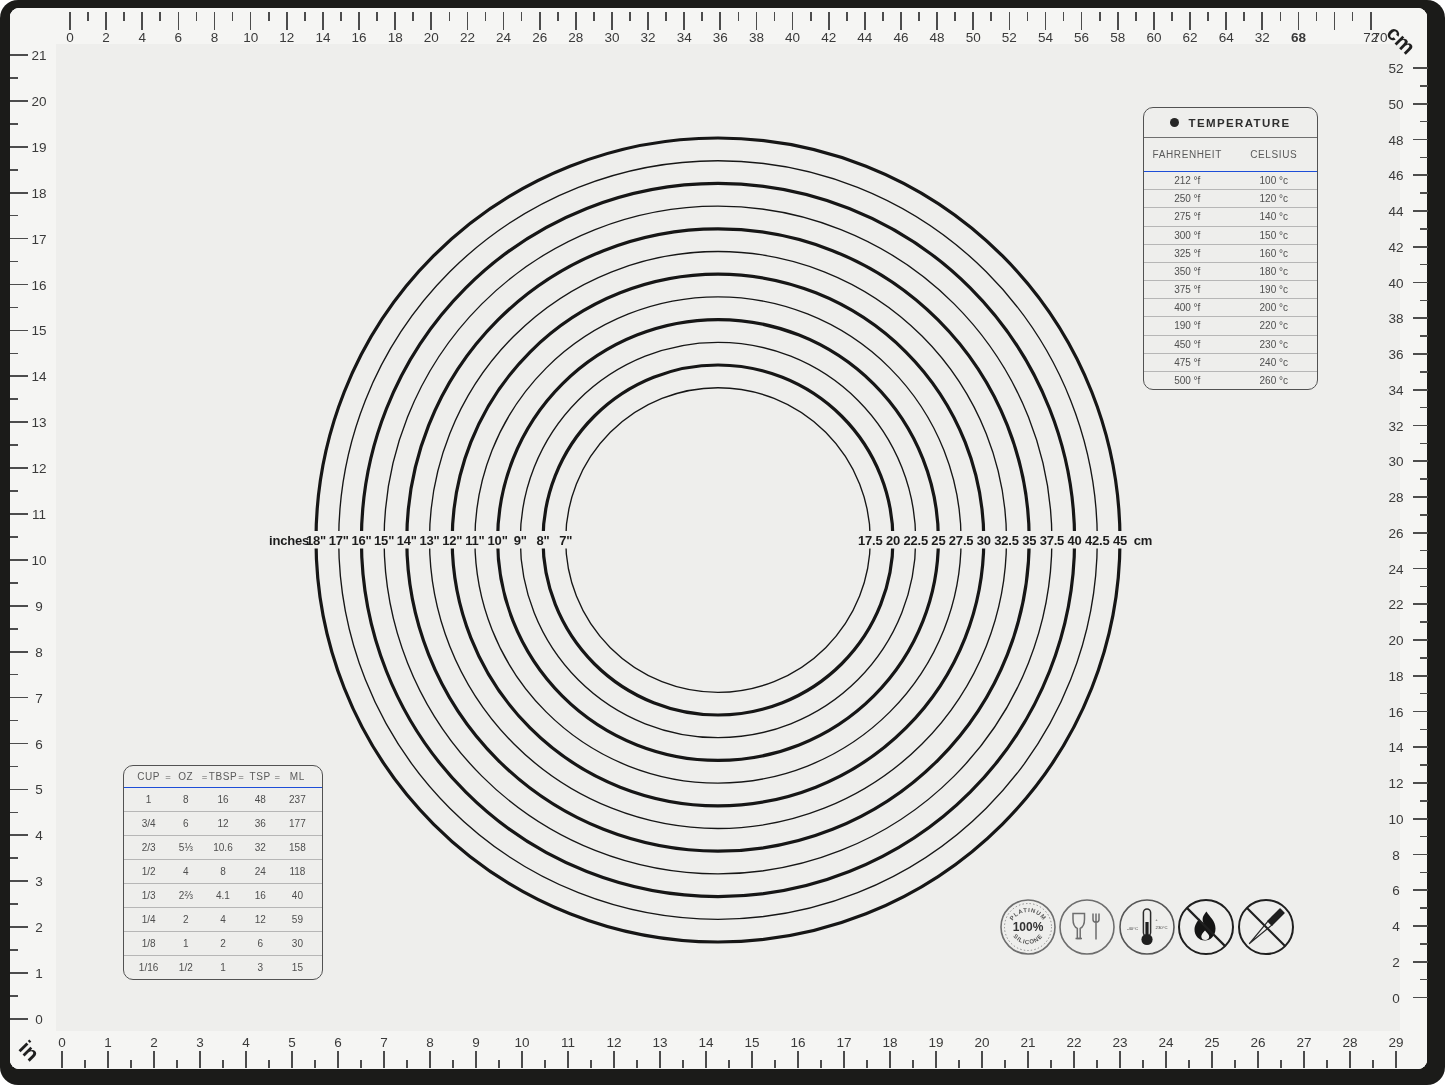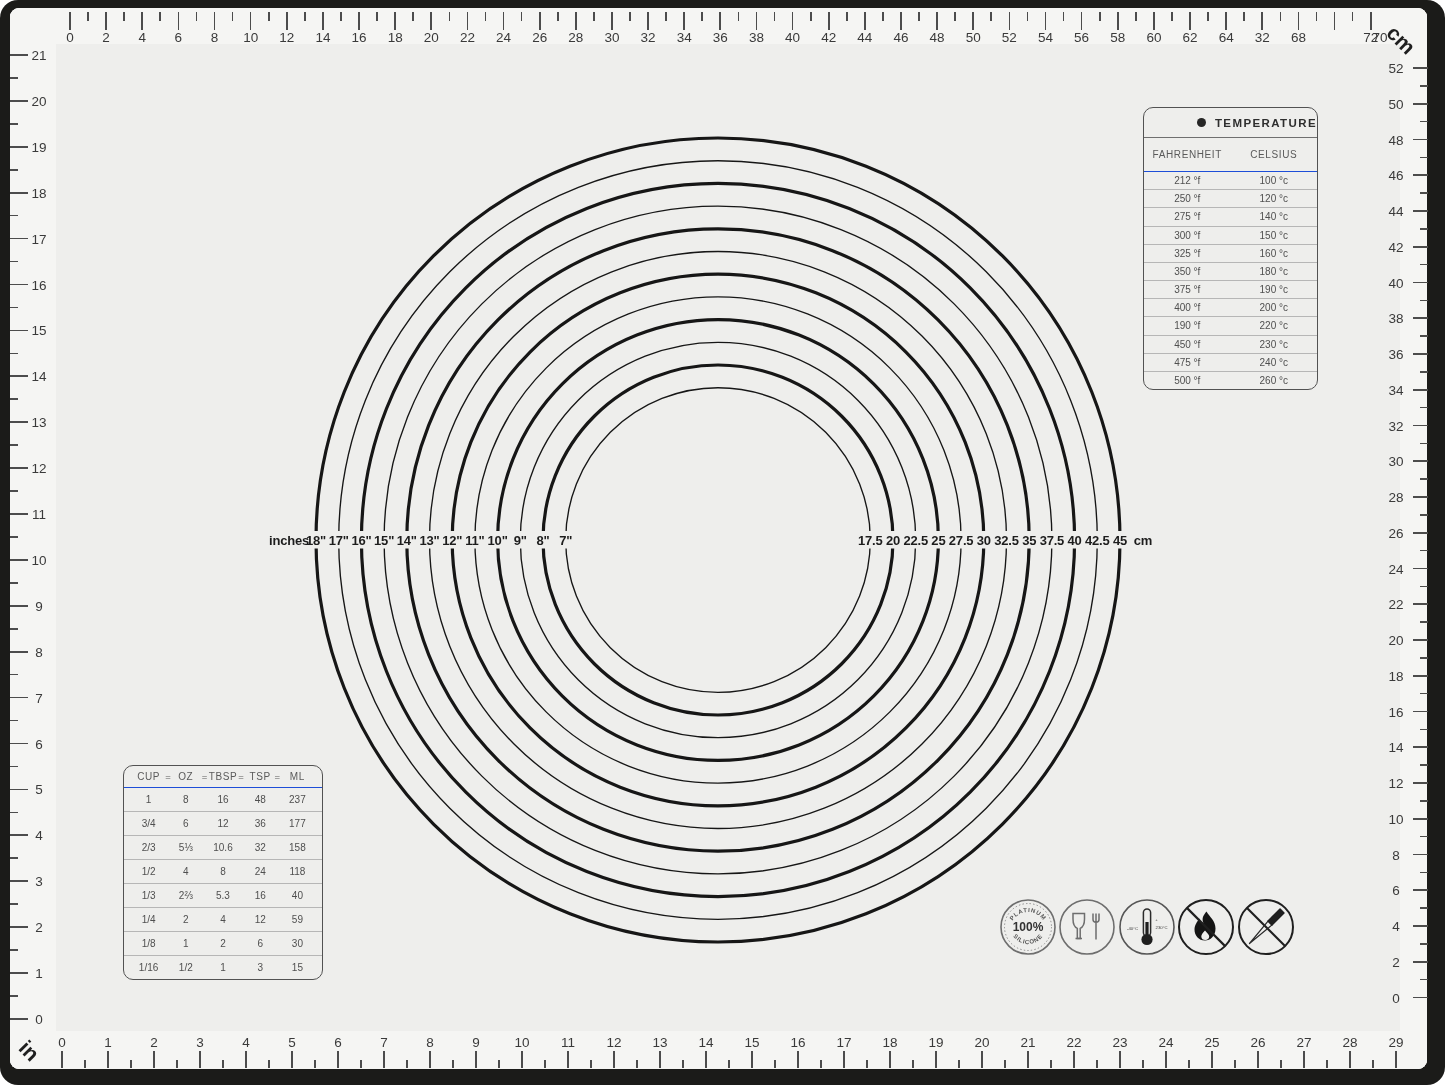--- a/index.html
+++ b/index.html
@@ -14,21 +14,21 @@
   .band-right{right:0;top:0;width:27px;height:100%;}
   #rings-svg{position:absolute;left:0;top:0;z-index:2;}
   .ringlabel{font-family:"Liberation Sans","DejaVu Sans",sans-serif;font-size:13px;font-weight:600;
              fill:#1d1d1d;text-anchor:middle;dominant-baseline:central;letter-spacing:-0.2px;}
   .tick{position:absolute;background:#4c4c4c;z-index:3;}
   .rnum{position:absolute;z-index:3;font-size:13.5px;color:#3a3a3a;transform:translate(-50%,-50%);white-space:nowrap;}
   .corner{position:absolute;z-index:3;font-size:21px;font-weight:600;color:#1f1f1f;
           transform:translate(-50%,-50%) rotate(45deg);}
   .panel{position:absolute;z-index:4;border:1.5px solid #525252;border-radius:10px;
          display:flex;flex-direction:column;color:#4f4f4f;}
-  .panel-title{display:flex;align-items:center;justify-content:flex-end;gap:9px;
+  .panel-title{display:flex;align-items:center;justify-content:center;gap:9px;
                font-size:11.5px;font-weight:bold;letter-spacing:1.4px;color:#2e2e2e;
                border-bottom:1.4px solid #6f6f6f;flex:0 0 auto;}
   .bullet{width:9px;height:9px;border-radius:50%;background:#262626;}
   .pcols{display:grid;align-items:center;font-size:10px;color:#5a5a5a;letter-spacing:0.6px;
          border-bottom:1px solid #1d4ed8;position:relative;flex:0 0 auto;}
   .prow{display:grid;align-items:center;font-size:10px;flex:1 1 auto;}
   .prow + .prow{border-top:1px solid #b6b6b6;}
   .pcols span,.prow span{text-align:center;}
   .t2{grid-template-columns:1fr 1fr;}
   .m5{grid-template-columns:repeat(5,1fr);padding:0 6px;}
@@ -231,21 +231,21 @@
     <div class="tick" style="left: 1189.18px; top: 12px; width: 1.7px; height: 18px;"></div>
     <div class="rnum" style="left: 1190.03px; top: 37px;">62</div>
     <div class="tick" style="left: 1207.24px; top: 12px; width: 1.7px; height: 9px;"></div>
     <div class="tick" style="left: 1225.31px; top: 12px; width: 1.7px; height: 18px;"></div>
     <div class="rnum" style="left: 1226.16px; top: 37px;">64</div>
     <div class="tick" style="left: 1243.38px; top: 12px; width: 1.7px; height: 9px;"></div>
     <div class="tick" style="left: 1261.44px; top: 12px; width: 1.7px; height: 18px;"></div>
     <div class="rnum" style="left: 1262.29px; top: 37px;">32</div>
     <div class="tick" style="left: 1279.51px; top: 12px; width: 1.7px; height: 9px;"></div>
     <div class="tick" style="left: 1297.57px; top: 12px; width: 1.7px; height: 18px;"></div>
-    <div class="rnum" style="left: 1298.42px; top: 37px;">68</div>
+    <div class="rnum" style="left: 1298.42px; top: 37px; font-weight: bold;">68</div>
     <div class="tick" style="left: 1315.63px; top: 12px; width: 1.7px; height: 9px;"></div>
     <div class="tick" style="left: 1333.7px; top: 12px; width: 1.7px; height: 18px;"></div>
     <div class="rnum" style="left: 1380px; top: 37px;">70</div>
     <div class="tick" style="left: 1351.77px; top: 12px; width: 1.7px; height: 9px;"></div>
     <div class="tick" style="left: 1369.83px; top: 12px; width: 1.7px; height: 18px;"></div>
     <div class="rnum" style="left: 1370.68px; top: 37px;">72</div>
     <div class="tick" style="left: 61.15px; top: 1051px; width: 1.7px; height: 17px;"></div>
     <div class="rnum" style="left: 62px; top: 1042px;">0</div>
     <div class="tick" style="left: 84.15px; top: 1060px; width: 1.7px; height: 8px;"></div>
     <div class="tick" style="left: 107.15px; top: 1051px; width: 1.7px; height: 17px;"></div>
@@ -573,21 +573,21 @@
       <div class="prow m5">
         <span>1/2</span>
         <span>4</span>
         <span>8</span>
         <span>24</span>
         <span>118</span>
       </div>
       <div class="prow m5">
         <span>1/3</span>
         <span>2⅔</span>
-        <span>5.3</span>
+        <span>4.1</span>
         <span>16</span>
         <span>40</span>
       </div>
       <div class="prow m5">
         <span>1/4</span>
         <span>2</span>
         <span>4</span>
         <span>12</span>
         <span>59</span>
       </div>

